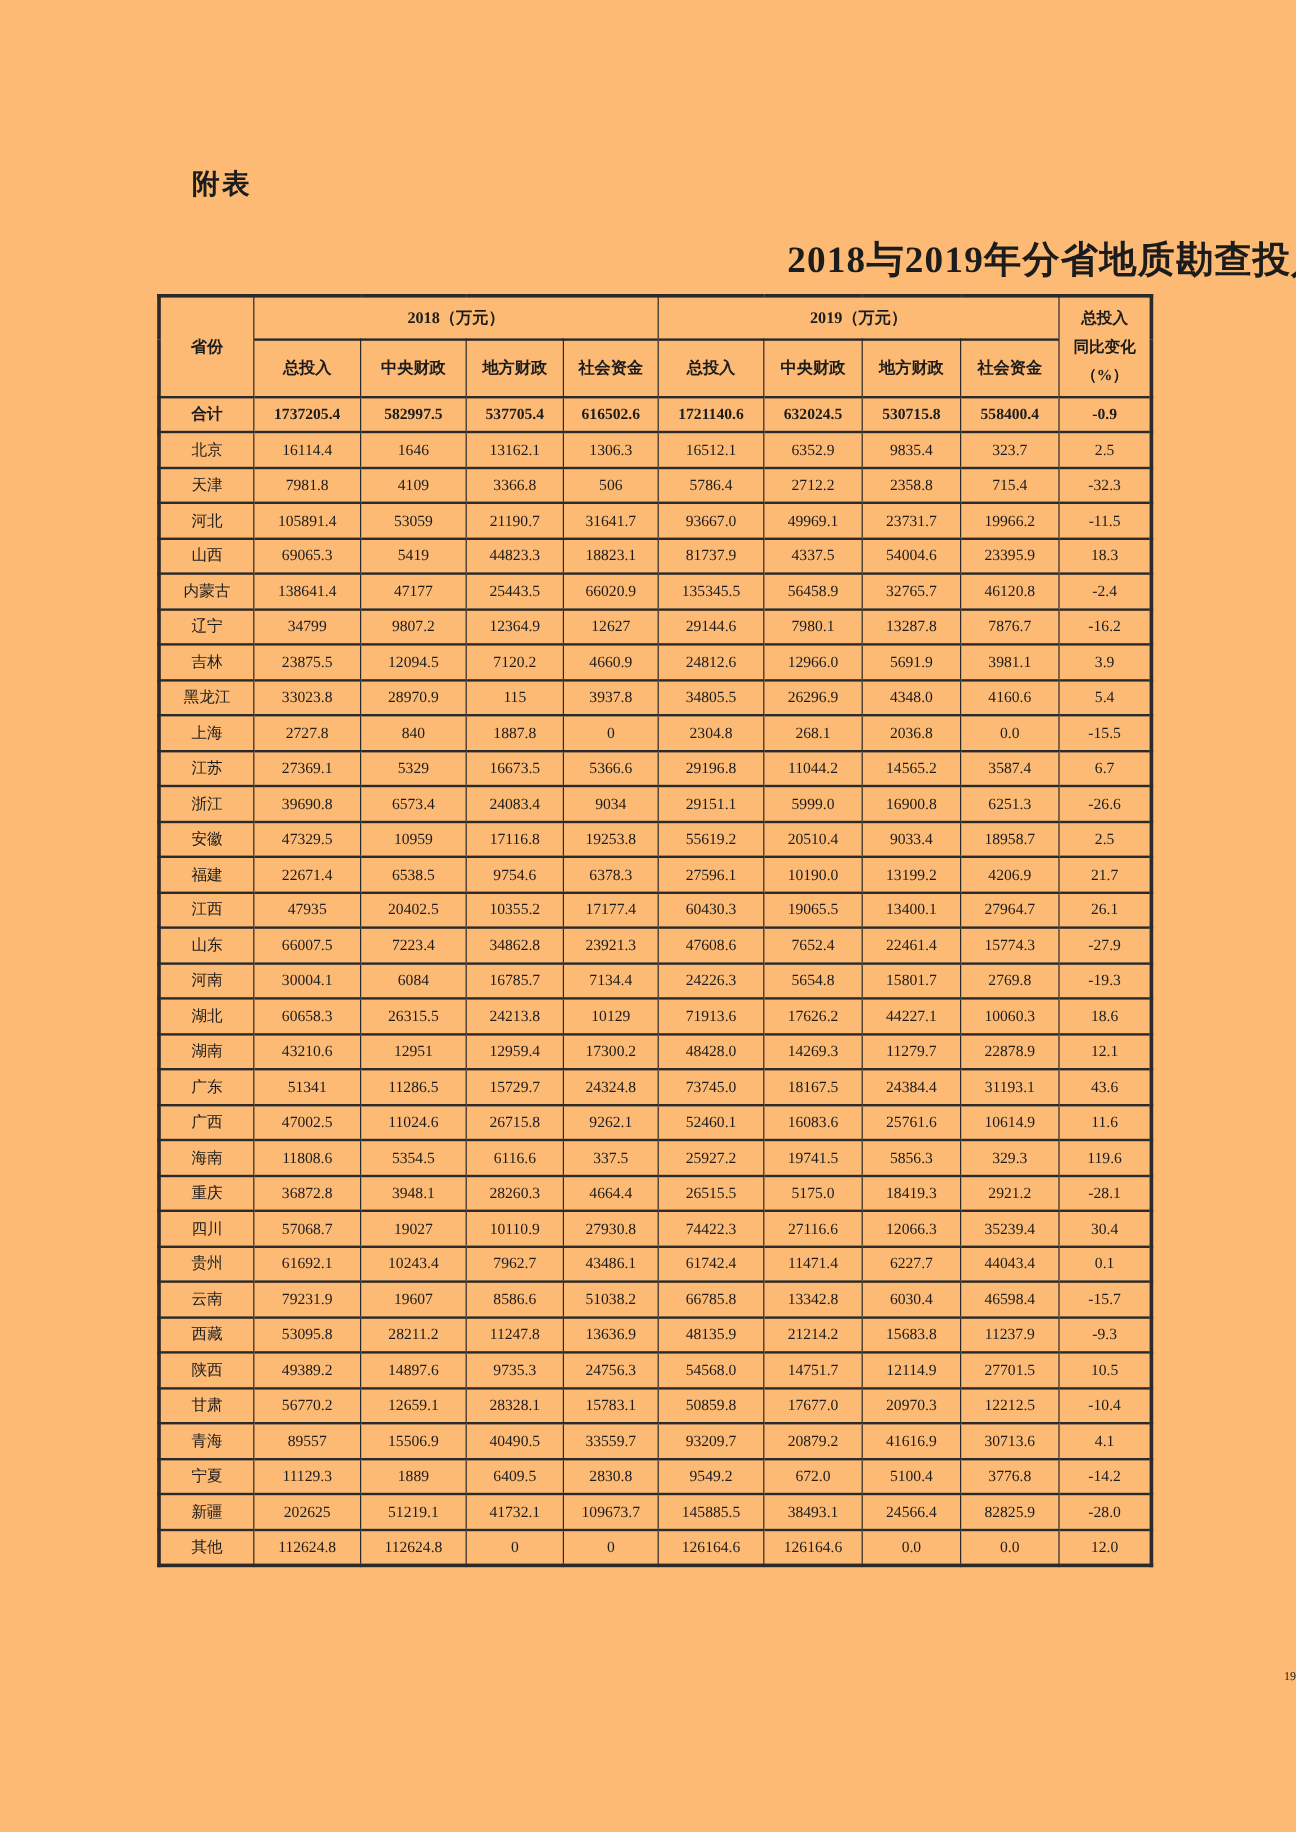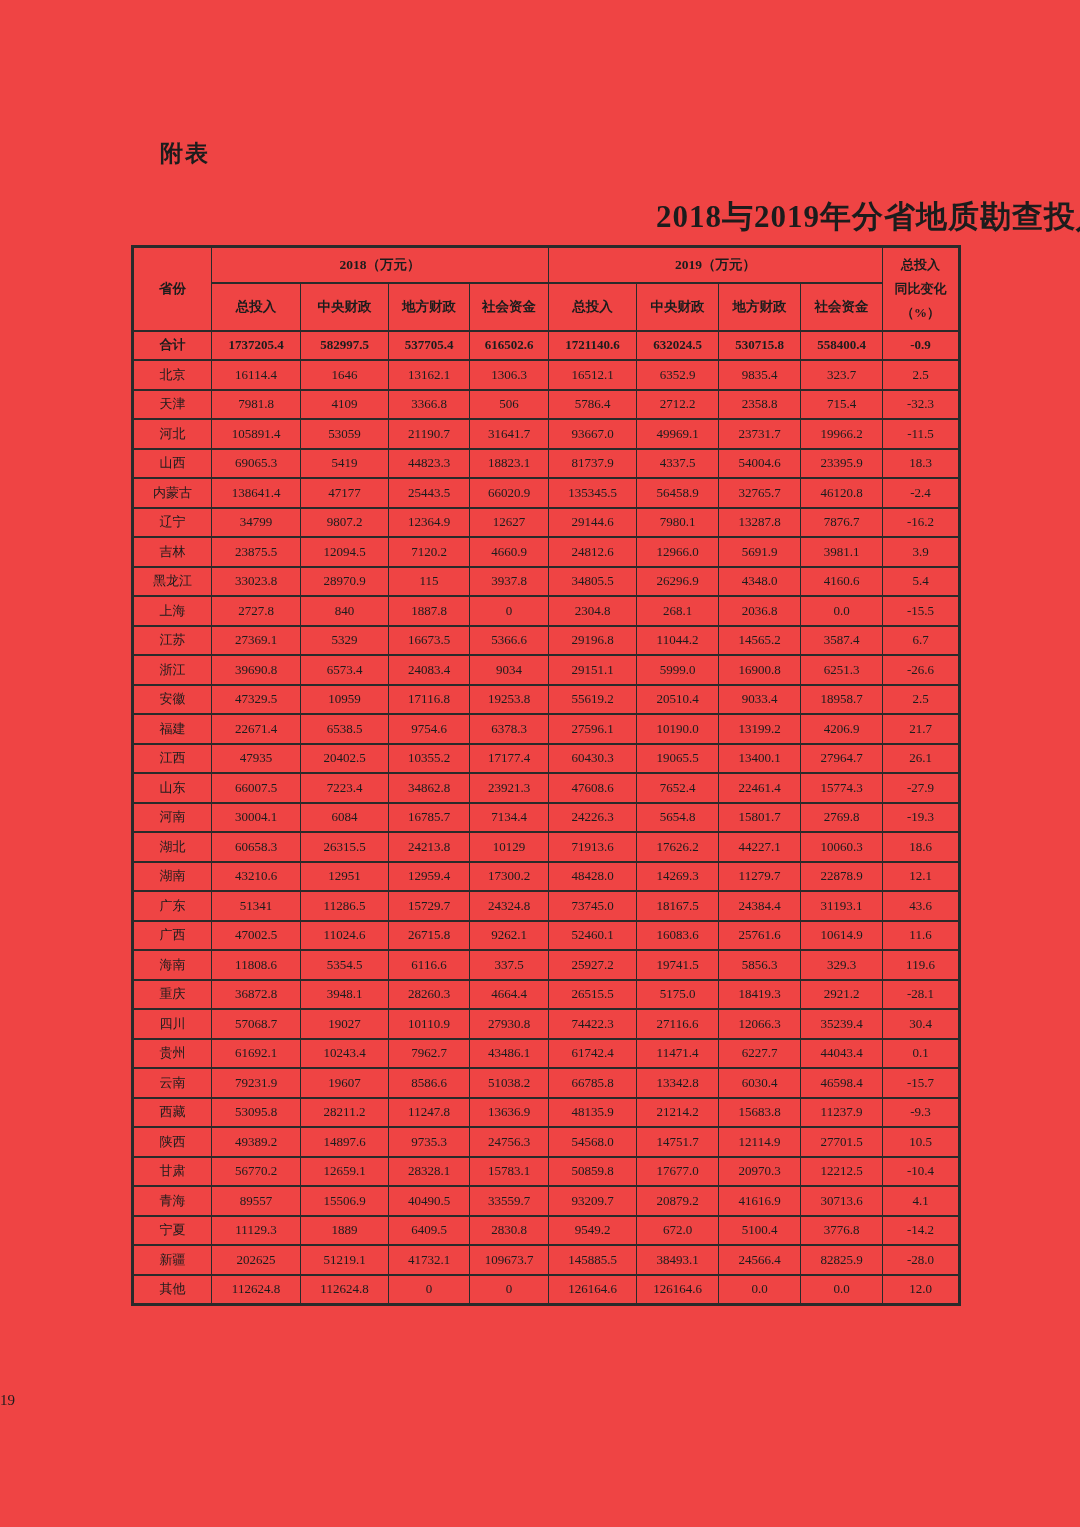--- a/index.html
+++ b/index.html
@@ -6,21 +6,21 @@
   html, body { margin: 0; padding: 0; }
   body {
     width: 1080px; height: 1527px;
     background: #ffffff;
     font-family: "Liberation Serif", serif;
     color: #1c1c1c;
     position: relative;
   }
   .page {
     position: absolute; inset: 0;
-    background: #ef4444;
+    background: #fdba74;
   }
   .page-label {
     position: absolute;
     left: 160px; top: 138px;
     font-size: 23px;
     font-weight: 700;
     letter-spacing: 2px;
   }
   .doc-title {
     position: absolute;
@@ -63,22 +63,22 @@
   .data-table tbody tr.total-row td { font-weight: 700; }
   th.change-head {
     white-space: pre-line;
     line-height: 1.85;
     font-size: 13px;
   }
   .page-number {
     position: absolute;
     left: 0; top: 1392px;
     width: 100%;
-    text-align: left;
-    font-size: 15px;
+    text-align: right;
+    font-size: 10px;
   }
 </style>
 </head>
 <body>
 
 <div class="page">
 
   <div class="page-label">附表</div>
 
   <div class="doc-title">2018与2019年分省地质勘查投入</div>

